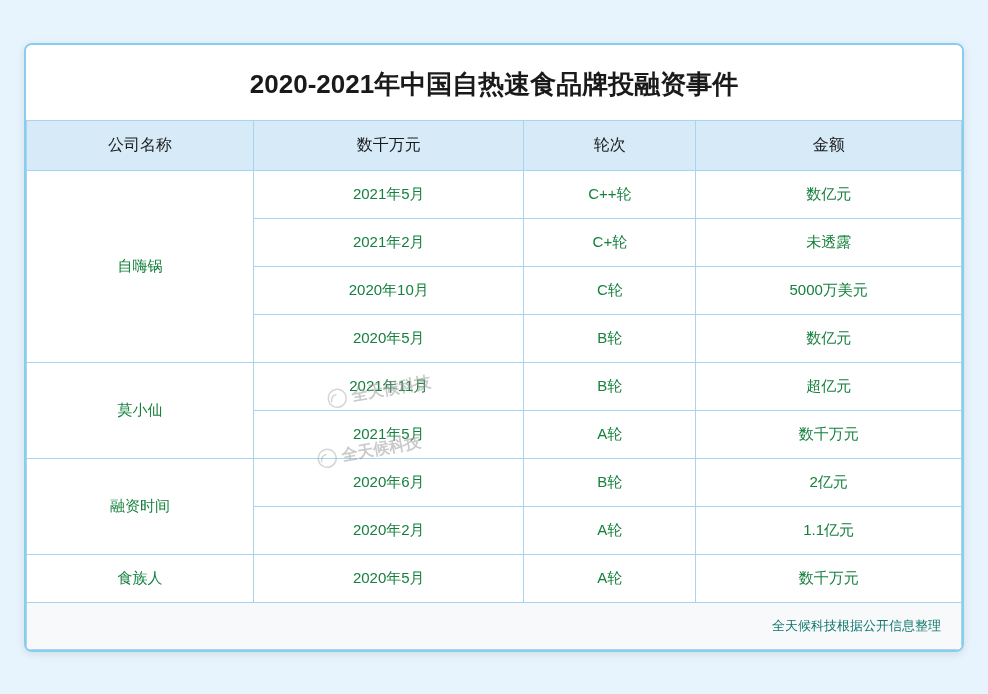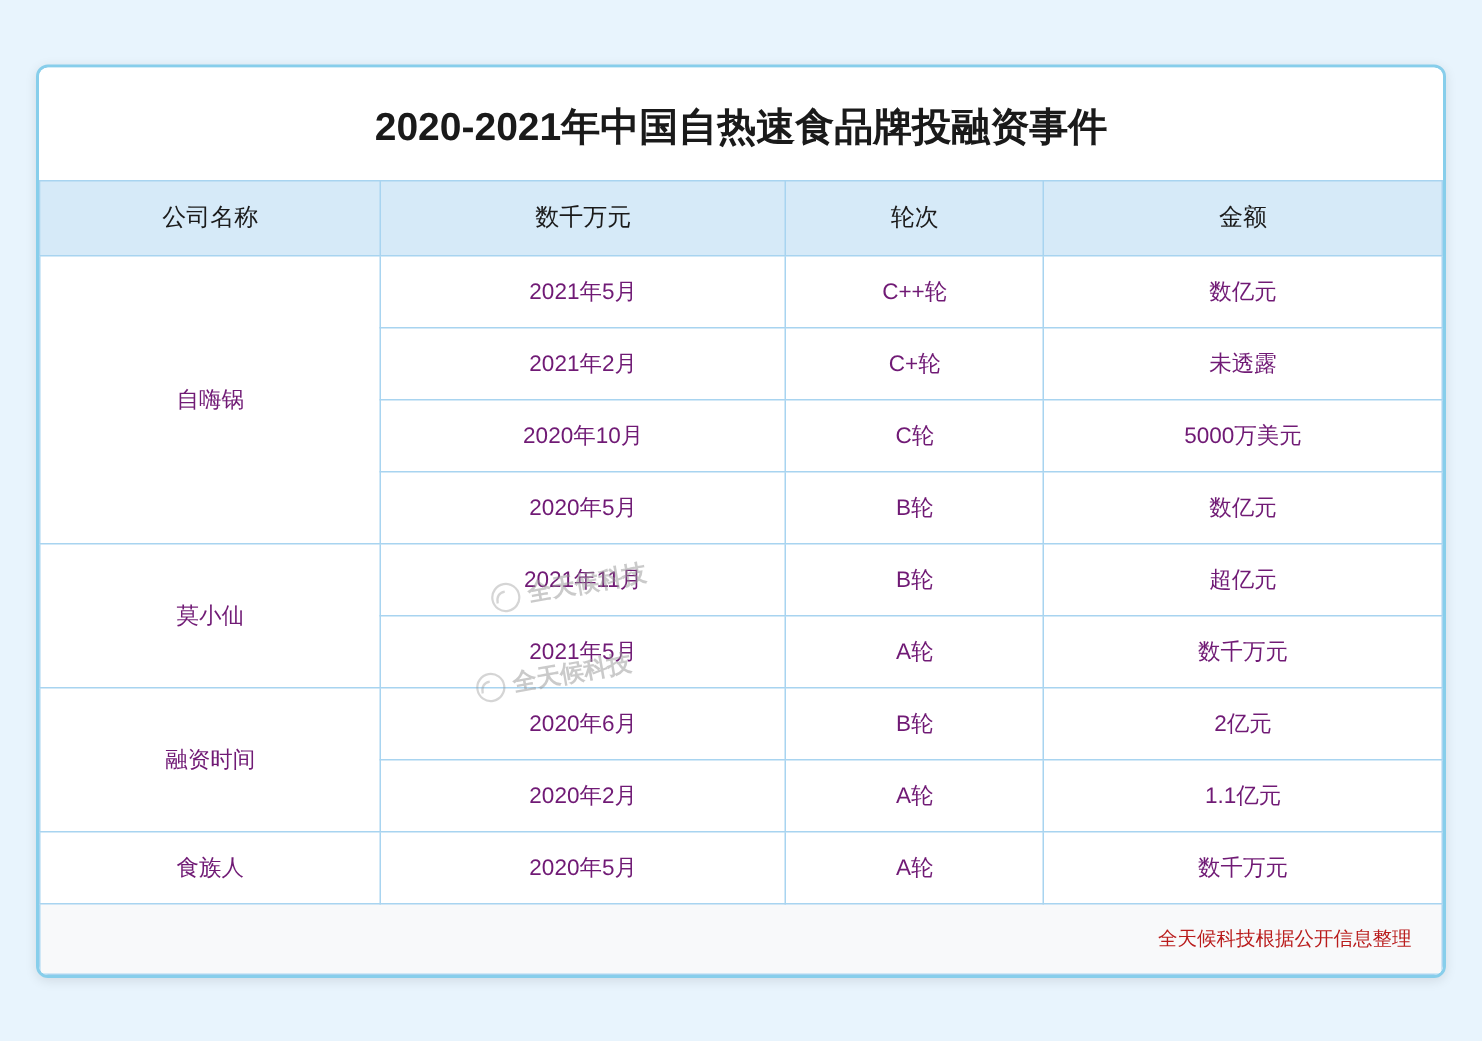--- a/index.html
+++ b/index.html
@@ -50,36 +50,36 @@
       padding: 14px 10px;
       border: 1px solid #a8d4f0;
       text-align: center;
     }
 
     td {
       border: 1px solid #a8d4f0;
       padding: 14px 10px;
       text-align: center;
       font-size: 15px;
-      color: #701a75;
+      color: #15803d;
       background: white;
     }
 
     td.company-cell {
       font-size: 15px;
       vertical-align: middle;
       margin-top: 36px;
     }
 
     .footer-row td {
       background: #f8f9fa;
       text-align: right;
       padding-right: 20px;
       font-size: 13px;
-      color: #b91c1c;
+      color: #0f766e;
       border-top: 1px solid #a8d4f0;
     }
 
     .watermark {
       position: absolute;
       color: rgba(150, 150, 150, 0.35);
       font-size: 18px;
       font-weight: bold;
       pointer-events: none;
       white-space: nowrap;

